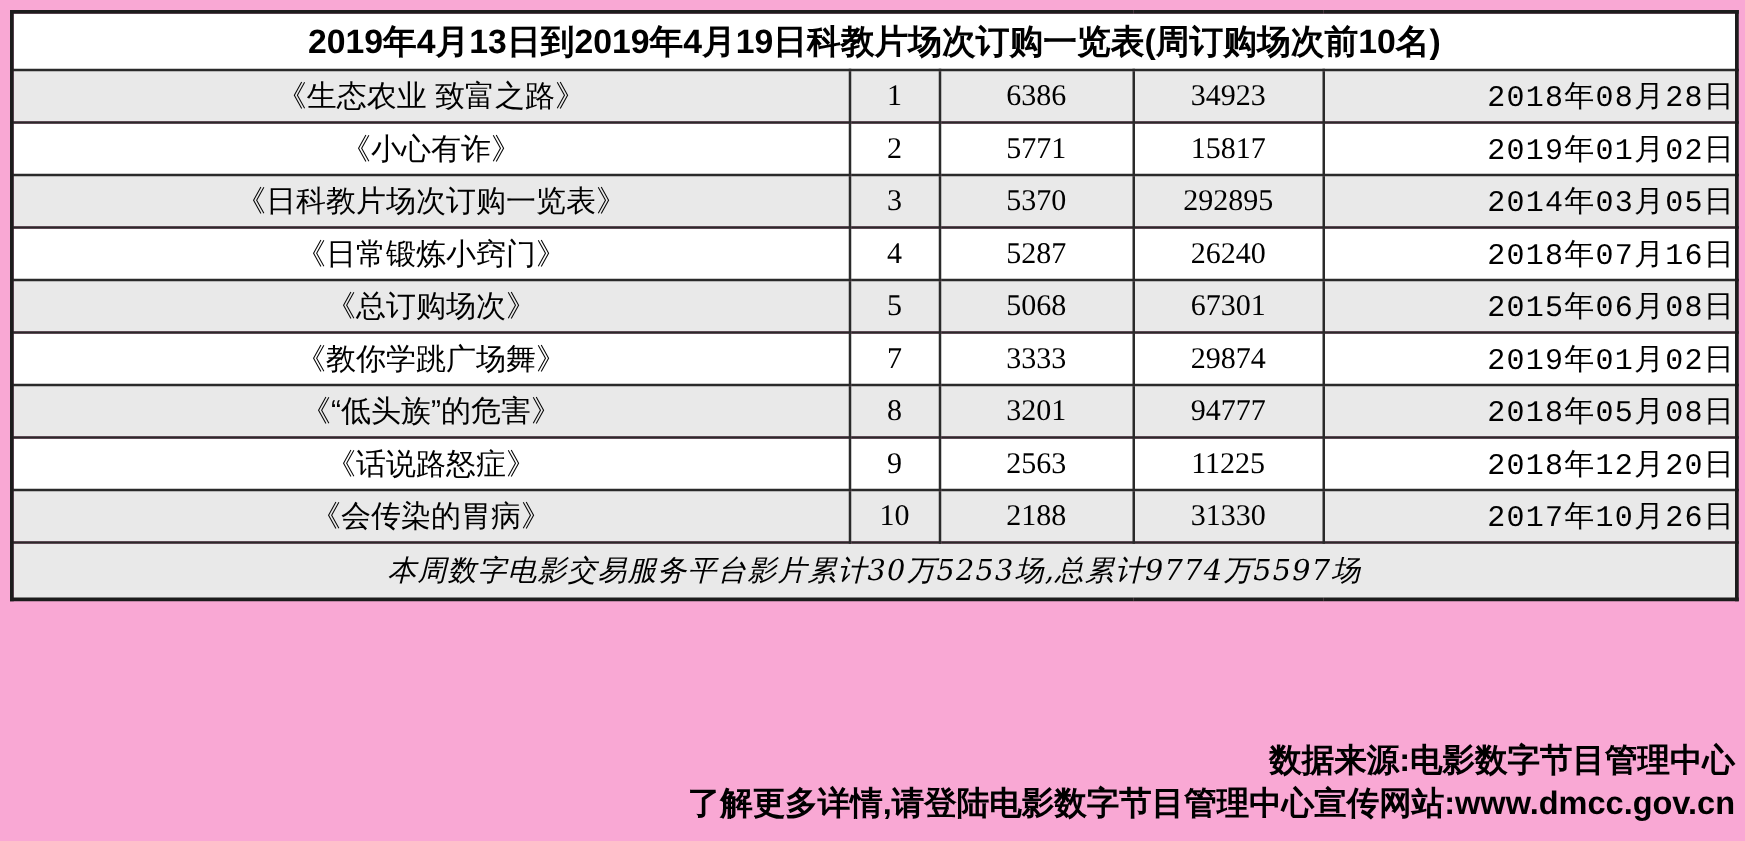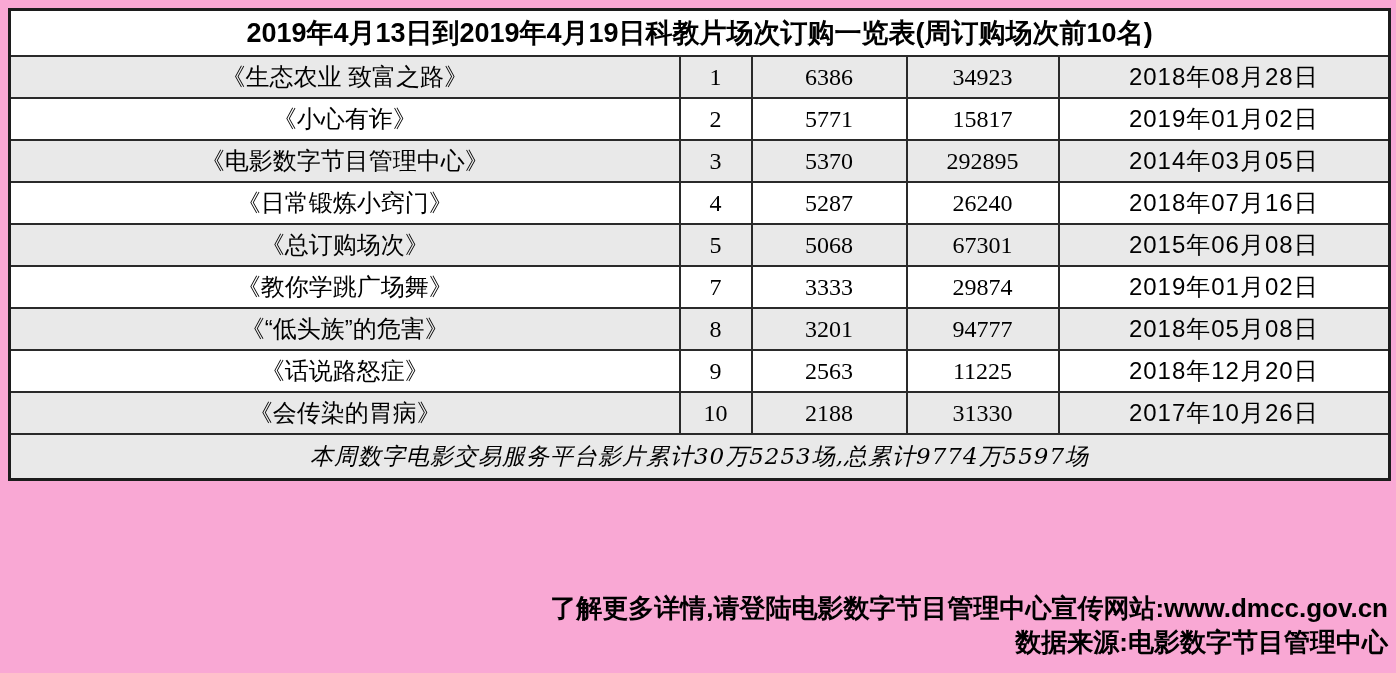--- a/index.html
+++ b/index.html
@@ -53,22 +53,22 @@
   td.film-name {
     text-align: center;
     padding-left: 10px;
     font-family: "Liberation Sans", sans-serif;
   }
   td.num {
     text-align: center;
     font-family: "Liberation Serif", "DejaVu Serif", serif;
   }
   td.date {
-    text-align: center;
-    font-family: Liberation Sans, sans-serif;
+    text-align: right;
+    font-family: Liberation Mono, monospace;
     letter-spacing: 1px;
   }
   .footer-row td {
     height: 43px;
     background: #e9e9e9;
     font-family: "DejaVu Serif", "Liberation Serif", serif;
     font-style: italic;
     font-size: 23px;
     letter-spacing: 1px;
     text-align: center;
@@ -112,21 +112,21 @@
         <td class="date">2018年08月28日</td>
       </tr>
       <tr>
         <td class="film-name">《小心有诈》</td>
         <td class="num">2</td>
         <td class="num">5771</td>
         <td class="num">15817</td>
         <td class="date">2019年01月02日</td>
       </tr>
       <tr>
-        <td class="film-name">《电影数字节目管理中心》</td>
+        <td class="film-name">《日科教片场次订购一览表》</td>
         <td class="num">3</td>
         <td class="num">5370</td>
         <td class="num">292895</td>
         <td class="date">2014年03月05日</td>
       </tr>
       <tr>
         <td class="film-name">《日常锻炼小窍门》</td>
         <td class="num">4</td>
         <td class="num">5287</td>
         <td class="num">26240</td>
@@ -169,17 +169,17 @@
       </tr>
     </tbody>
     <tfoot>
       <tr class="footer-row">
         <td colspan="5">本周数字电影交易服务平台影片累计30万5253场,总累计9774万5597场</td>
       </tr>
     </tfoot>
   </table>
 
   <div class="bottom-notes">
+    <div>数据来源:电影数字节目管理中心</div>
     <div>了解更多详情,请登陆电影数字节目管理中心宣传网站:www.dmcc.gov.cn</div>
-    <div>数据来源:电影数字节目管理中心</div>
   </div>
 
 </div>
 
 </body></html>

